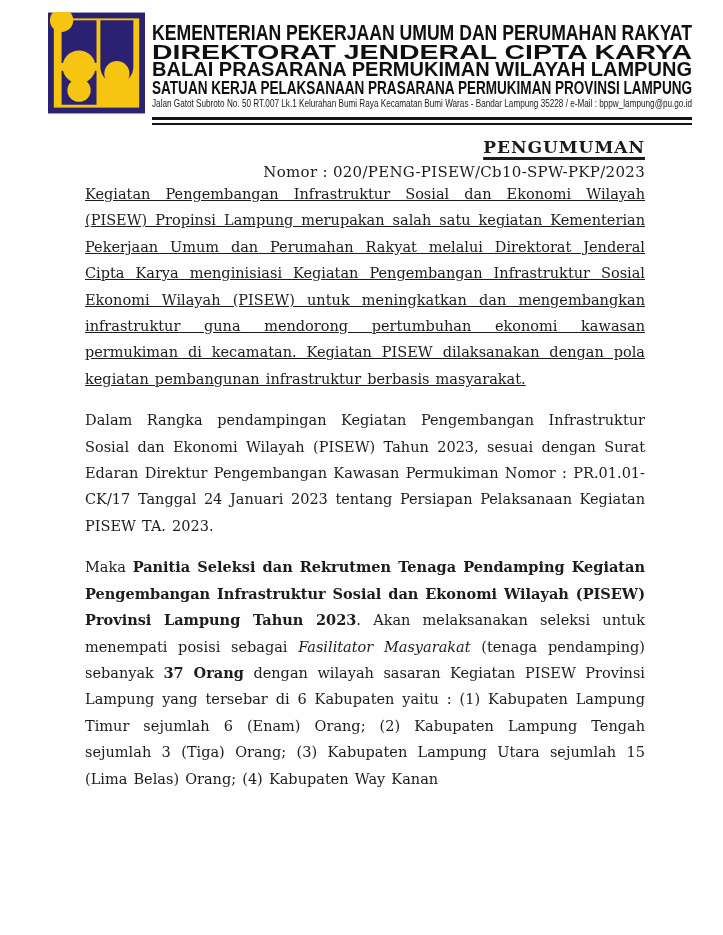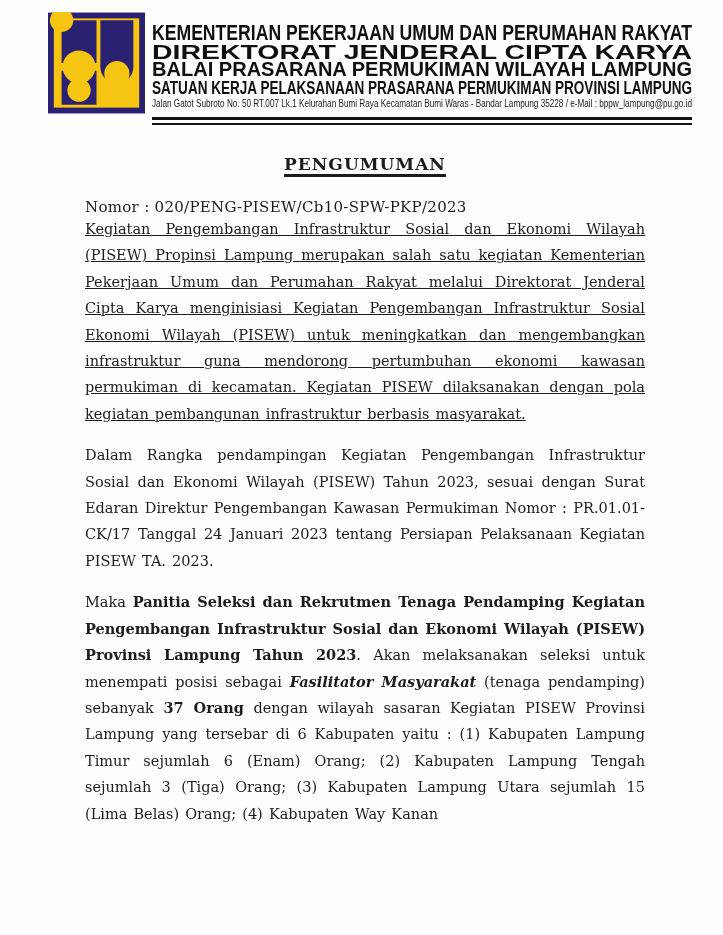--- a/index.html
+++ b/index.html
@@ -27,34 +27,34 @@
     margin-left: 104px;
     margin-top: 3px;
     height: 3px;
     border-top: 3px solid #141414;
     border-bottom: 2px solid #141414;
   }
 
   
   .doc-body { padding: 0 78px 0 85px; }
   .title {
-    margin: 17px 0 0 0;
-    text-align: center;
+    margin: 0 0 0 0;
+    text-align: right;
     font-size: 17px;
     font-weight: bold;
     letter-spacing: 1px;
   }
   .title .u {
     text-decoration: underline;
     text-decoration-thickness: 2.5px;
     text-underline-offset: 4px;
   }
   .nomor {
-    margin-top: 24px;
-    text-align: left;
+    margin-top: 6px;
+    text-align: right;
     font-size: 15px;
     letter-spacing: 0.3px;
   }
   .subject {
     margin-top: 23px;
     margin-bottom: 7px;
     text-align: center;
     font-weight: bold;
     font-size: 14.5px;
     line-height: 21.5px;
@@ -62,21 +62,21 @@
   }
   .para {
     font-size: 14.5px;
     line-height: 26.4px;
     text-align: justify;
     margin: 0 0 15px 0;
     word-spacing: 1.5px;
   }
   .para.first { margin-top: 0; text-decoration: underline; }
   .b  { font-weight: bold; }
-  .bi { font-weight: bold; font-style: italic; }
+  .bi { font-weight: normal; font-style: italic; }
 </style>
 </head>
 <body>
 
 <div class="page">
 
   <header class="letterhead">
     <div class="lh-row">
       <svg class="logo" viewBox="0 0 100 104" aria-hidden="true">
         <rect x="3" y="3" width="94" height="98" fill="#F6C512" stroke="#2B2172" stroke-width="6"></rect>

